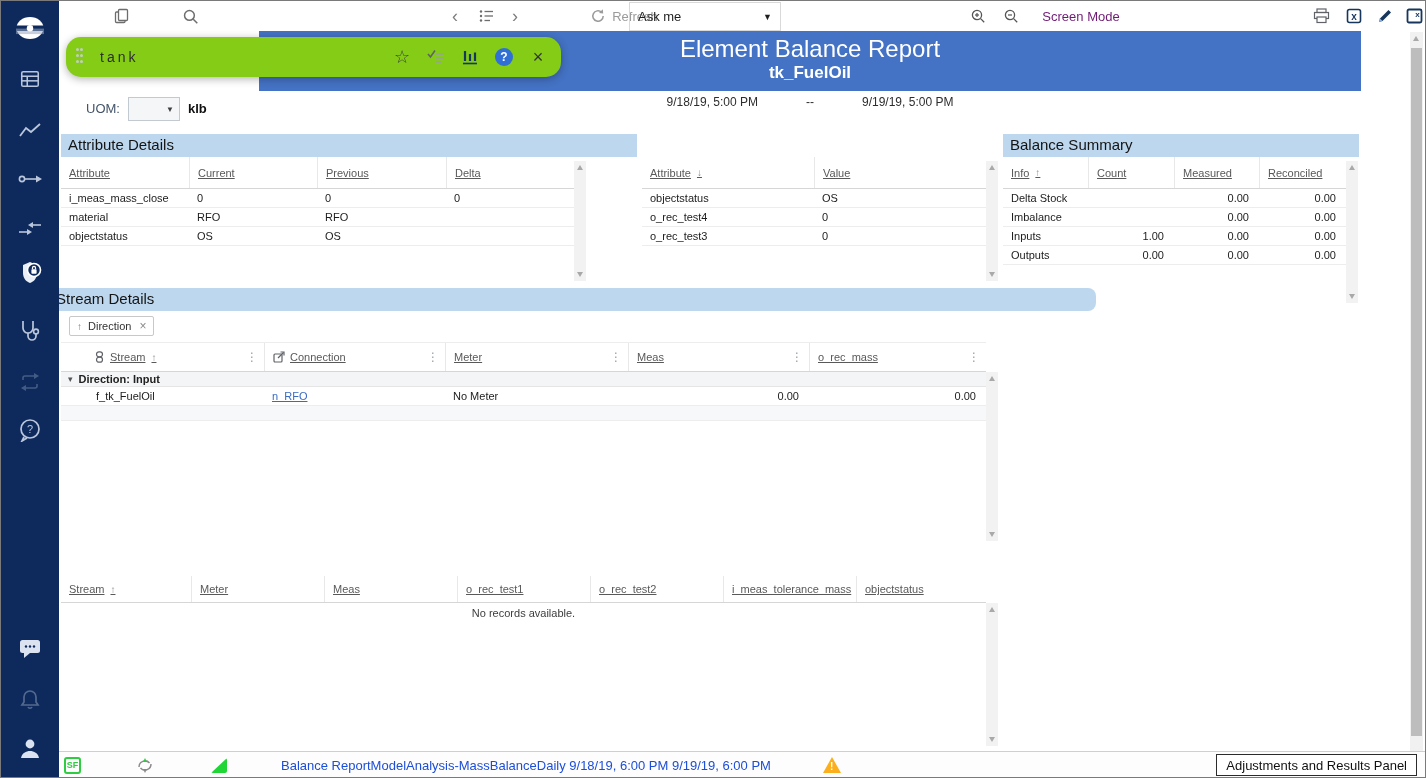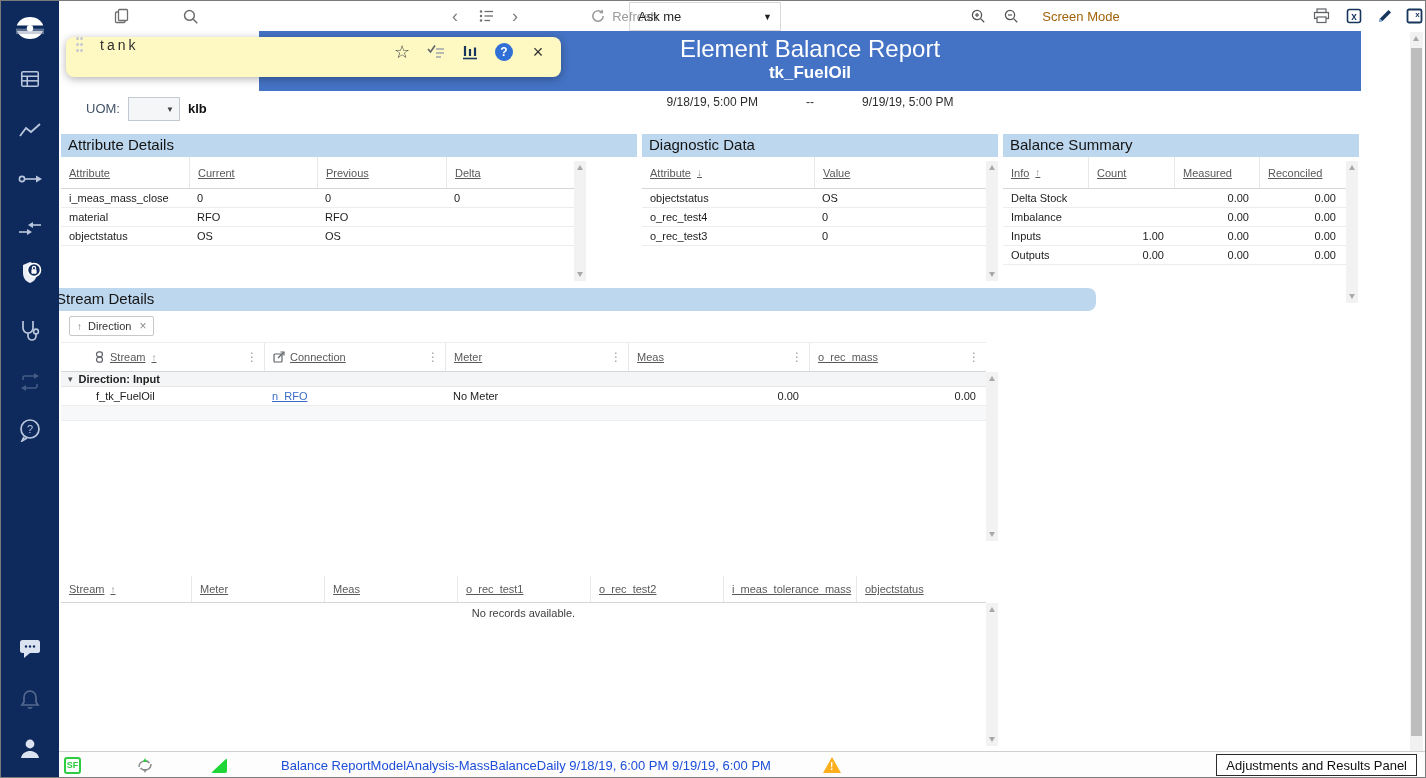--- a/index.html
+++ b/index.html
@@ -13,37 +13,37 @@
   .sidebar { left:0; top:0; width:58px; height:778px; background:#0e2a5c; z-index:30; }
   .side-icon { position:absolute; left:0; width:58px; height:34px; display:flex;
                align-items:center; justify-content:center; cursor:pointer; }
   .side-icon svg { display:block; }
 
   
   .toolbar { left:58px; top:0; width:1368px; height:30px; background:#fff; z-index:20; }
   .tb-item { position:absolute; top:0; height:30px; display:flex; align-items:center;
              justify-content:center; color:#8a8a8a; }
   .tb-text { font-size:13px; color:#9b9b9b; }
-  .tb-dark { color:#a16207; }
+  .tb-dark { color:#701a75; }
   .chev { font-size:18px; color:#7e7e7e; line-height:1; }
   .askme { border:1px solid #d9d9d9; width:152px; height:29px; top:1px;
            display:flex; align-items:center; padding:0 8px; justify-content:space-between; }
   .askme .lbl { font-size:13px; color:#1f1f1f; }
   .askme .car { font-size:9px; color:#1f1f1f; }
 
   
   .banner { left:258px; top:30px; width:1102px; height:60px; background:#4472c4;
             color:#fff; text-align:center; z-index:5; }
   .banner .t1 { font-size:24px; padding-top:4px; font-weight:400; }
   .banner .t2 { font-size:17px; font-weight:700; }
 
   
-  .search-overlay { left:65px; top:36px; width:495px; height:40px; background:#fef9c3;
-                    border-radius:8px; box-shadow:0 2px 8px rgba(0,0,0,.3); z-index:40;
-                    display:flex; }
+  .search-overlay { left:65px; top:36px; width:495px; height:40px; background:#84cc16;
+                    border-radius:15px; box-shadow:0 2px 8px rgba(0,0,0,.3); z-index:40;
+                    display:flex; align-items:center; }
   .drag-dots { width:12px; height:18px; margin-left:10px;
                display:grid; grid-template-columns:4px 4px; grid-auto-rows:6px; }
   .drag-dots i { width:3px; height:3px; background:#c4cad3; border-radius:50%; }
   .search-q { flex:1; font-size:14px; letter-spacing:3px; color:#2e2e2e; margin-left:12px; }
   .ov-ic { width:34px; height:30px; display:flex; align-items:center; justify-content:center;
            cursor:pointer; }
   .star { font-size:18px; color:#3c4043; }
   .helpdot { width:18px; height:18px; border-radius:50%; background:#2f6fd6; color:#fff;
              font-size:12px; font-weight:700; display:flex; align-items:center; justify-content:center; }
   .xclose { font-size:18px; color:#333; }
@@ -386,21 +386,20 @@
     <div class="cell ad-c0">objectstatus</div>
       <div class="cell ad-c1">OS</div>
       <div class="cell ad-c2">OS</div>
       <div class="cell ad-c3"></div>
   </div>
   <div class="vscroll" style="left:573px;top:160px;height:120px;">
       <span class="sb-up"></span>
       <span class="sb-dn"></span>
     </div>
 
-  <div class="phead" style="left:641px;top:133px;width:356px;">Diagnostic Data</div>
   <div class="ghead" style="left:641px;top:156px;width:344px;height:32px;">
     <div class="gc dd-c0">
         <span>Attribute</span>
         <span class="sort">↓</span>
       </div>
     <div class="gc dd-c1">
         <span>Value</span>
       </div>
   </div>
   <div class="grow" style="left:641px;top:188px;width:344px;">

